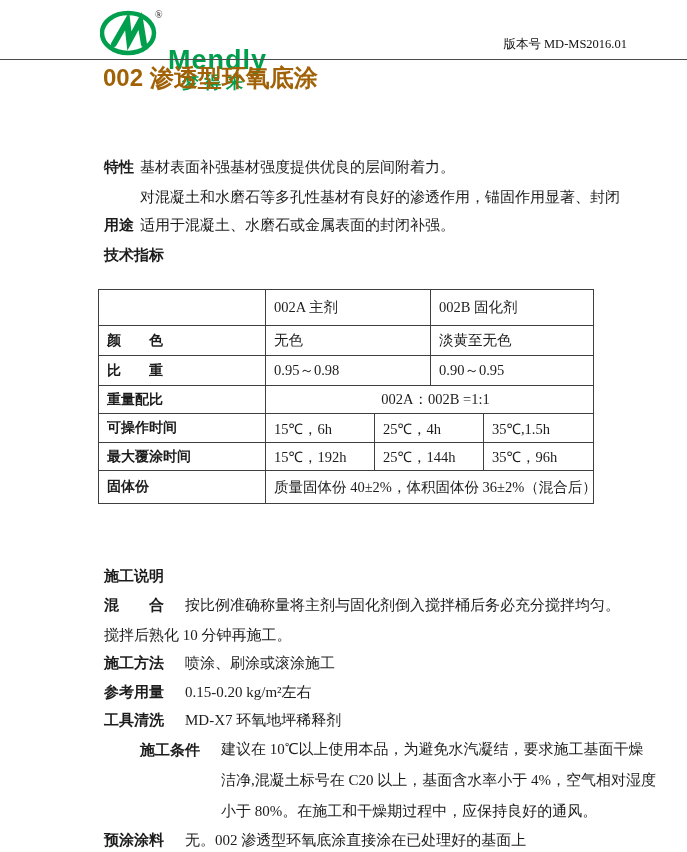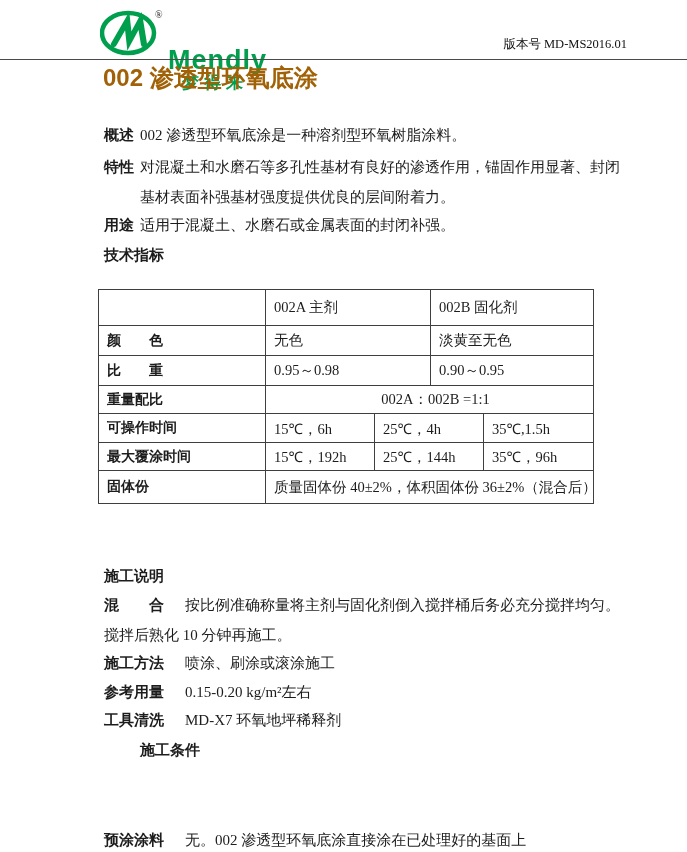--- a/index.html
+++ b/index.html
@@ -123,26 +123,23 @@
       <span class="brand-zh">梦得来</span>
     </div>
   </div>
 
   <div class="abs version">版本号 MD-MS2016.01</div>
 
   <div class="abs rule"></div>
 
   <h1 class="abs doc-title" style="margin:0;">002 渗透型环氧底涂</h1>
 
-  <div class="abs para" style="top:120px;">
-    <span class="lbl">概述</span><span class="hang">002 渗透型环氧底涂是一种溶剂型环氧树脂涂料。</span>
-  </div>
 
   <div class="abs para" style="top:152px;">
-    <span class="lbl">特性</span><span class="hang"><div>对混凝土和水磨石等多孔性基材有良好的渗透作用，锚固作用显著、封闭</div><div>基材表面补强基材强度提供优良的层间附着力。</div></span>
+    <span class="lbl">特性</span><span class="hang"><div>基材表面补强基材强度提供优良的层间附着力。</div><div>对混凝土和水磨石等多孔性基材有良好的渗透作用，锚固作用显著、封闭</div></span>
   </div>
 
   <div class="abs para" style="top:210px;">
     <span class="lbl">用途</span><span class="hang">适用于混凝土、水磨石或金属表面的封闭补强。</span>
   </div>
 
   <div class="abs head-only" style="left:104px; top:240px;">技术指标</div>
 
   <table class="abs spec-table">
     <colgroup>
@@ -205,20 +202,20 @@
 
   <div class="abs item" style="top:677px;">
     <span class="lbl2">参考用量</span><span class="body">0.15-0.20 kg/m²左右</span>
   </div>
 
   <div class="abs item" style="top:705px;">
     <span class="lbl2">工具清洗</span><span class="body">MD-X7 环氧地坪稀释剂</span>
   </div>
 
   <div class="abs item" style="top:734px;">
-    <span class="lbl2" style="line-height:31px;margin-left:36px;">施工条件</span>
+    <span class="lbl2" style="line-height:31px;margin-left:36px;">施工条件</span><span class="body"><div class="cond-line">建议在 10℃以上使用本品，为避免水汽凝结，要求施工基面干燥</div><div class="cond-line">洁净,混凝土标号在 C20 以上，基面含水率小于 4%，空气相对湿度</div><div class="cond-line">小于 80%。在施工和干燥期过程中，应保持良好的通风。</div></span>
   </div>
 
   <div class="abs item" style="top:825px;">
     <span class="lbl2">预涂涂料</span><span class="body">无。002 渗透型环氧底涂直接涂在已处理好的基面上</span>
   </div>
 
 </div>
 
 </body></html>

